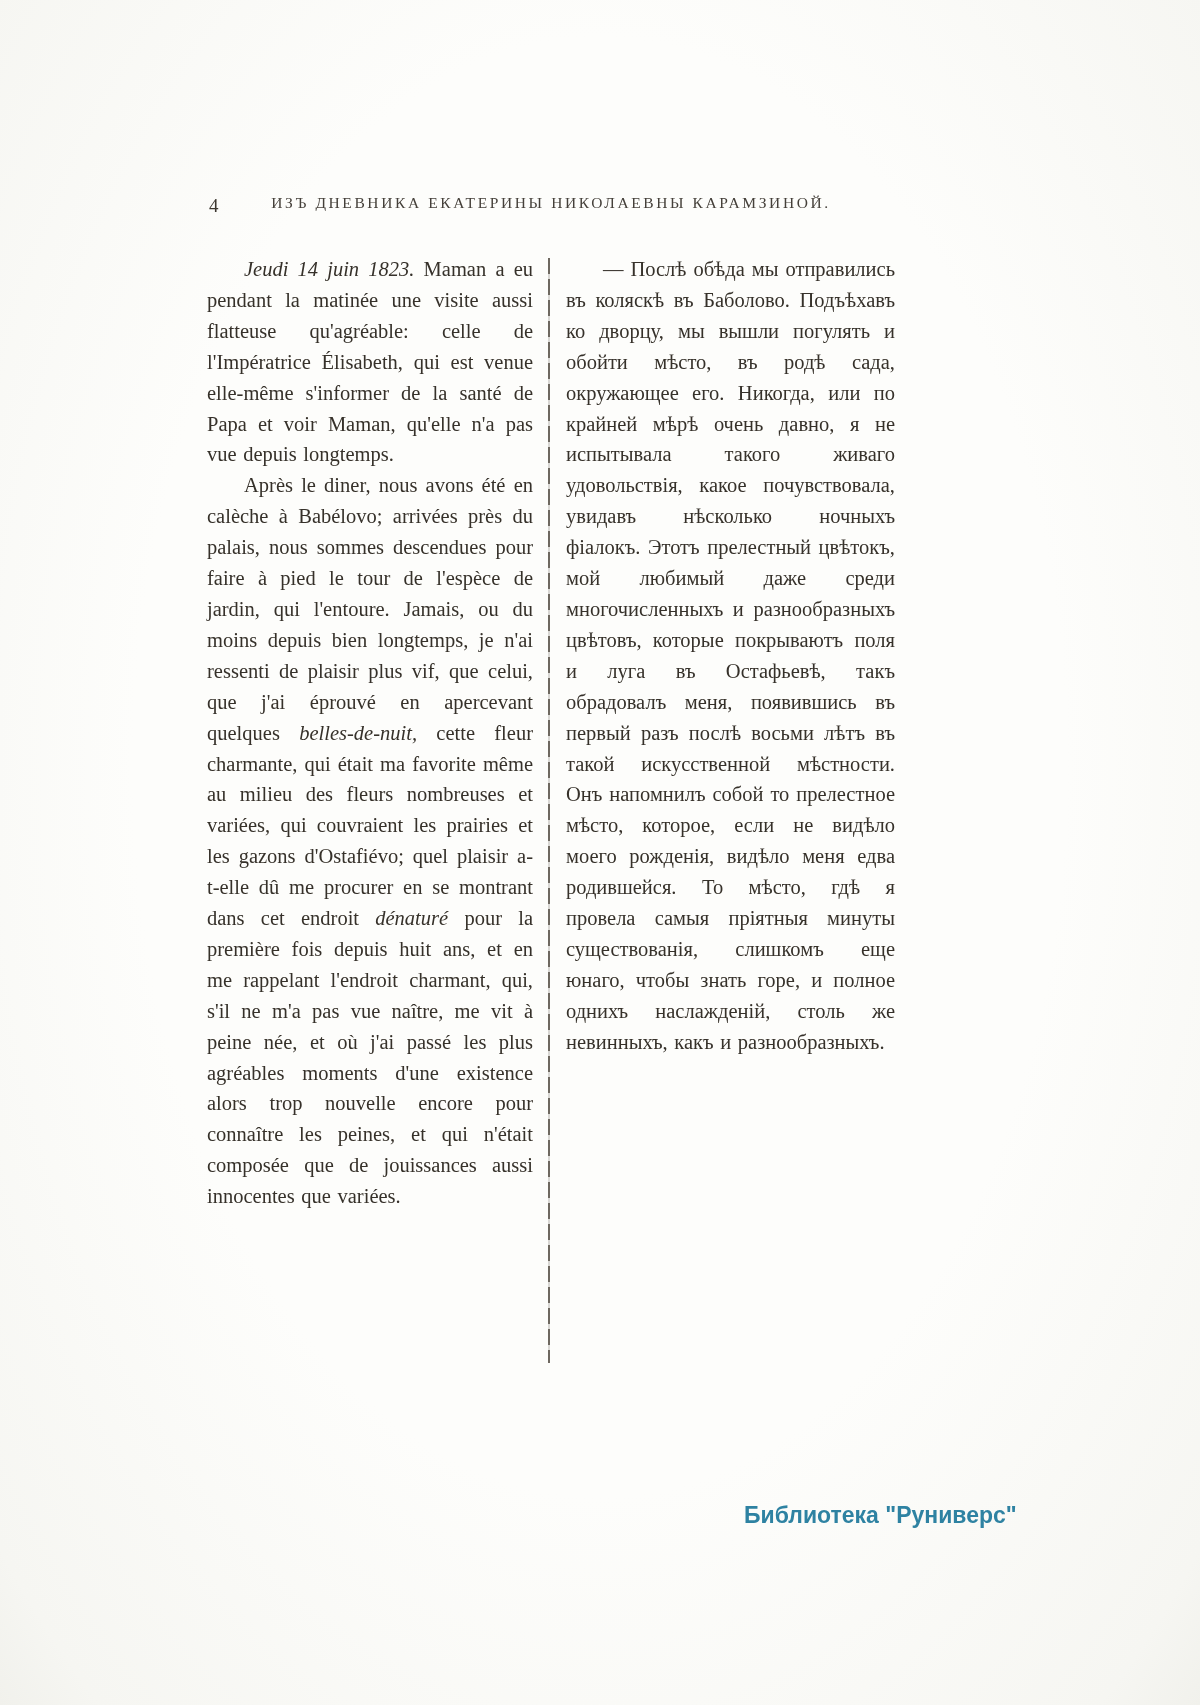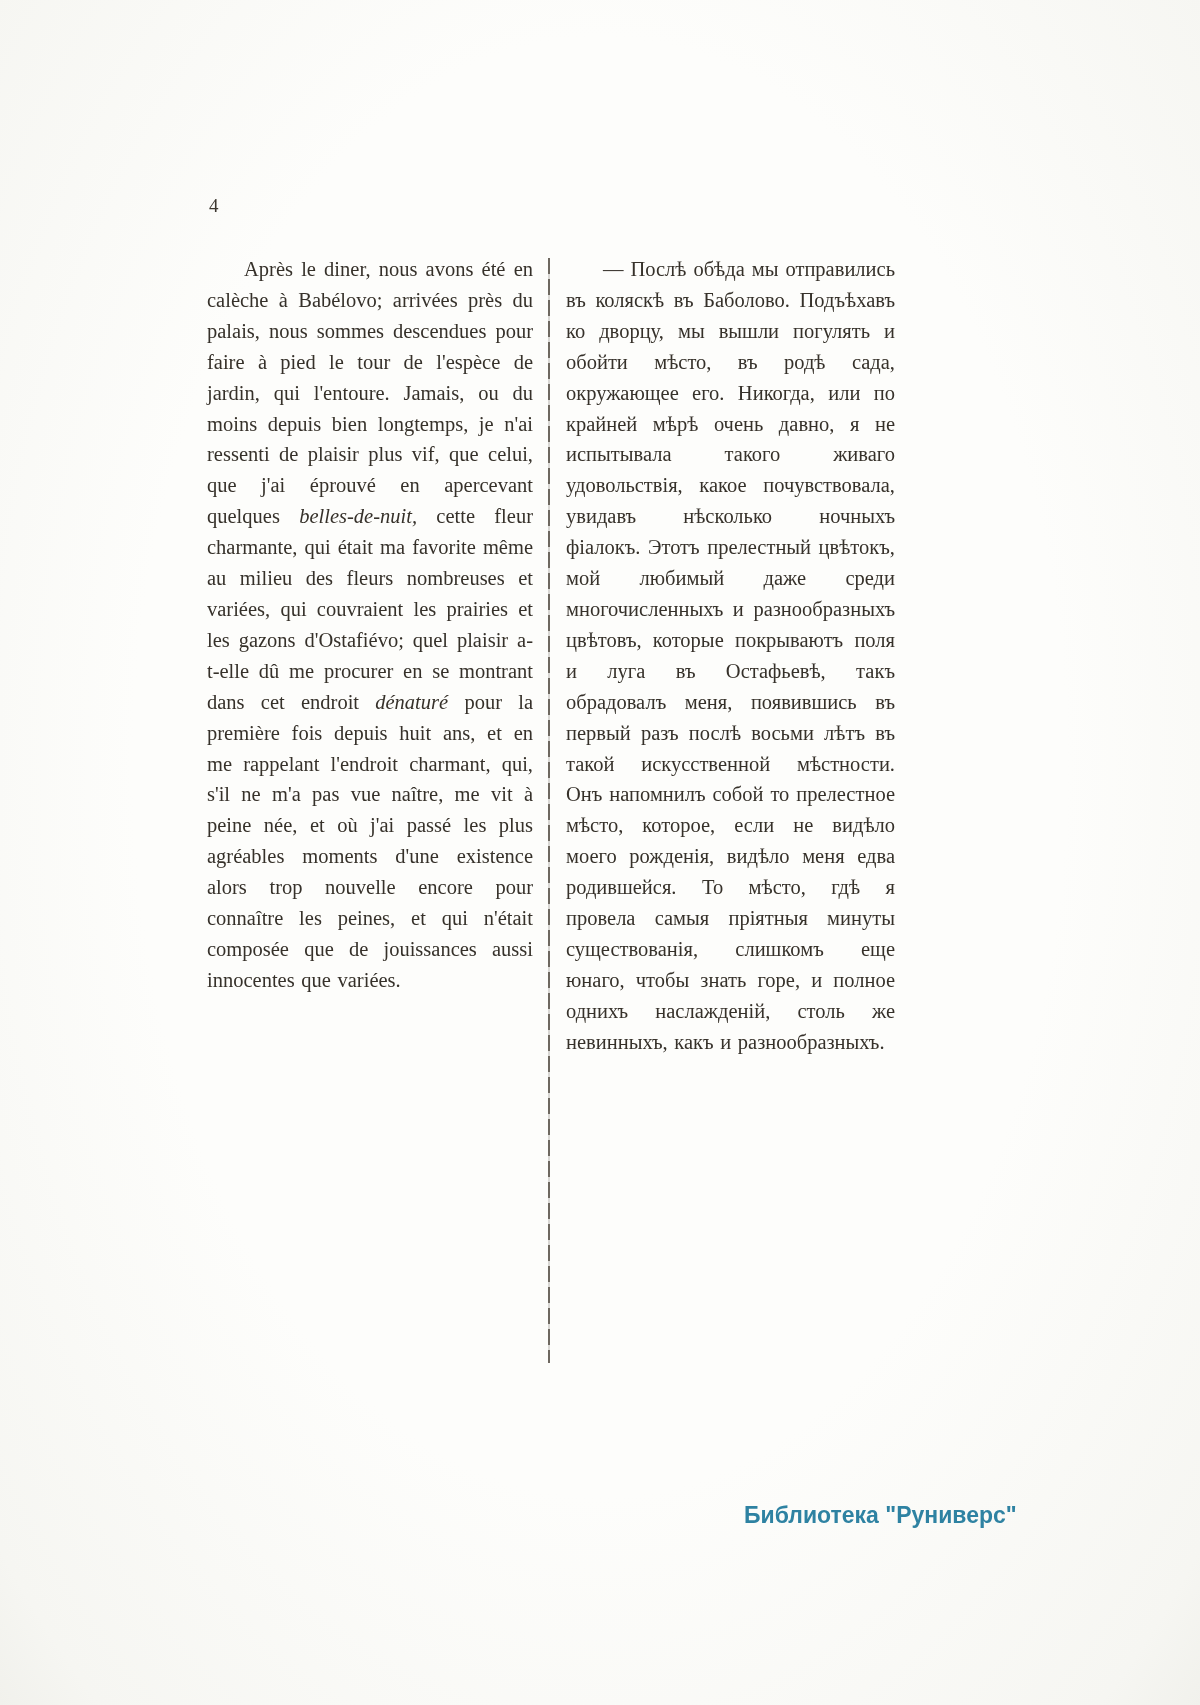--- a/index.html
+++ b/index.html
@@ -83,23 +83,25 @@
     white-space: nowrap;
   }
 </style>
 </head>
 <body>
 
 <div class="page">
   <div class="content">
     <div class="header-row">
       <span class="page-number">4</span>
+      <span class="header-title">ИЗЪ ДНЕВНИКА ЕКАТЕРИНЫ НИКОЛАЕВНЫ КАРАМЗИНОЙ.</span>
     </div>
     <div class="columns">
       <div class="column col-left">
+          <p class="para"><em>Jeudi 14 juin 1823.</em><span> Maman a eu pendant la matinée une visite aussi flatteuse qu'agréable: celle de l'Impératrice Élisabeth, qui est venue elle-même s'informer de la santé de Papa et voir Maman, qu'elle n'a pas vue depuis longtemps.</span></p>
           <p class="para"><span>Après le diner, nous avons été en calèche à Babélovo; arrivées près du palais, nous sommes descendues pour faire à pied le tour de l'espèce de jardin, qui l'entoure. Jamais, ou du moins depuis bien longtemps, je n'ai ressenti de plaisir plus vif, que celui, que j'ai éprouvé en apercevant quelques </span><em>belles-de-nuit,</em><span> cette fleur charmante, qui était ma favorite même au milieu des fleurs nombreuses et variées, qui couvraient les prairies et les gazons d'Ostafiévo; quel plaisir a-t-elle dû me procurer en se montrant dans cet endroit </span><em>dénaturé</em><span> pour la première fois depuis huit ans, et en me rappelant l'endroit charmant, qui, s'il ne m'a pas vue naître, me vit à peine née, et où j'ai passé les plus agréables moments d'une existence alors trop nouvelle encore pour connaître les peines, et qui n'était composée que de jouissances aussi innocentes que variées.</span></p>
         </div>
       <div class="divider"></div>
       <div class="column col-right">
           <p class="para"><span>— Послѣ обѣда мы отправились въ коляскѣ въ Баболово. Подъѣхавъ ко дворцу, мы вышли погулять и обойти мѣсто, въ родѣ сада, окружающее его. Никогда, или по крайней мѣрѣ очень давно, я не испытывала такого живаго удовольствія, какое почувствовала, увидавъ нѣсколько ночныхъ фіалокъ. Этотъ прелестный цвѣтокъ, мой любимый даже среди многочисленныхъ и разнообразныхъ цвѣтовъ, которые покрываютъ поля и луга въ Остафьевѣ, такъ обрадовалъ меня, появившись въ первый разъ послѣ восьми лѣтъ въ такой искусственной мѣстности. Онъ напомнилъ собой то прелестное мѣсто, которое, если не видѣло моего рожденія, видѣло меня едва родившейся. То мѣсто, гдѣ я провела самыя пріятныя минуты существованія, слишкомъ еще юнаго, чтобы знать горе, и полное однихъ наслажденій, столь же невинныхъ, какъ и разнообразныхъ.</span></p>
         </div>
     </div>
   </div>
   <div class="watermark">Библиотека "Руниверс"</div>
 </div>

